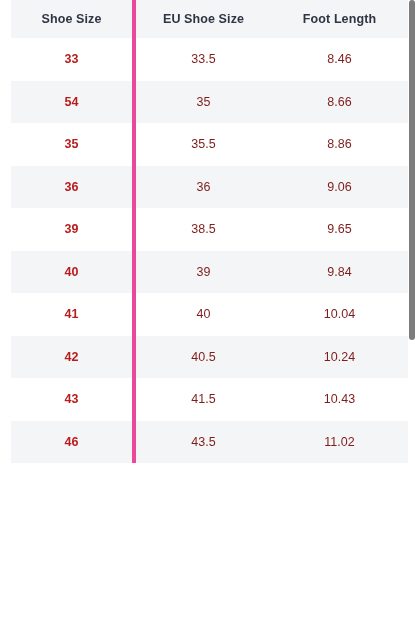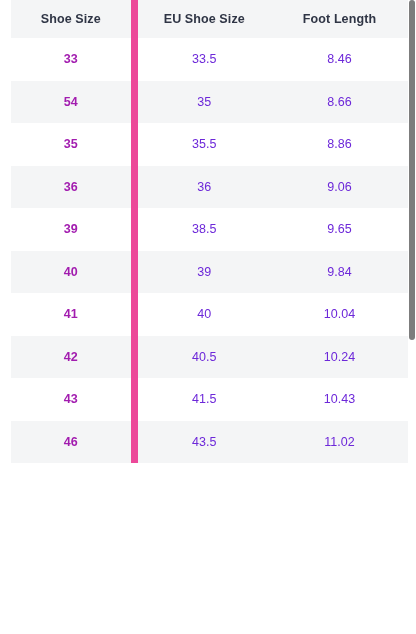--- a/index.html
+++ b/index.html
@@ -58,40 +58,40 @@
     vertical-align: middle;
     border: 0;
   }
 
   .size-table tbody td {
     height: 42.5px;
     padding: 0;
     text-align: center;
     vertical-align: middle;
     font-size: 12.5px;
-    color: #6d28d9;
+    color: #7f1d1d;
     font-weight: normal;
     border: 0;
     background: #ffffff;
   }
 
   .size-table tbody tr.alt td {
     background: #f4f5f6;
   }
 
   .size-table tbody td.col-size {
     font-weight: bold;
-    color: #a21caf;
+    color: #b91c1c;
     text-align: center;
   }
 
   
   .size-table th.col-size,
   .size-table td.col-size {
-    border-right: 7px solid #ec4899;
+    border-right: 4px solid #ec4899;
   }
 
   
   .scrollbar-track {
     position: absolute;
     top: 0;
     right: 0;
     width: 8px;
     height: 634px;
     background: #ffffff;

